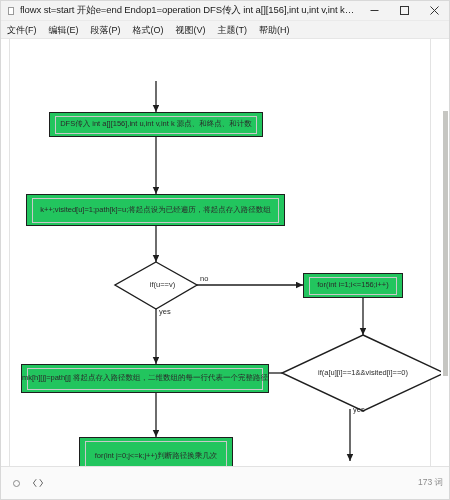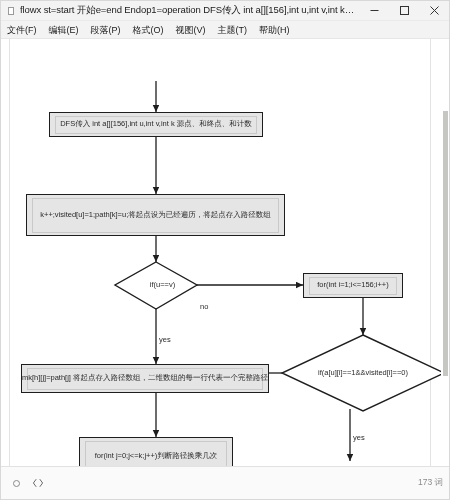--- a/index.html
+++ b/index.html
@@ -130,21 +130,21 @@
     color: #2a2a2a;
     display: flex;
     align-items: center;
     justify-content: center;
     text-align: center;
     line-height: 1.1;
     white-space: nowrap;
   }
   .node.box {
     border: 1.5px solid #1e1e1e;
-    background: #e5e5e5;
+    background: #22c55e;
     padding: 0 5px;
   }
   .node.box .inner {
     border: 0.5px solid #c9c9c9;
     width: 100%;
     height: calc(100% - 5px);
     display: flex;
     align-items: center;
     justify-content: center;
     box-sizing: border-box;
@@ -155,21 +155,20 @@
     color: #2a2a2a;
     white-space: nowrap;
     text-align: center;
   }
   .edge-label {
     position: absolute;
     font-size: 7.5px;
     color: #2a2a2a;
     background: transparent;
     white-space: nowrap;
-    margin-top: 28px;
   }
 
   
   .vscroll {
     position: absolute;
     right: 0px;
     top: 38px;
     width: 7px;
     height: 436px;
     background: #ffffff;
@@ -294,21 +293,21 @@
 
       <polygon points="362,296 443,334 362,372 281,334" fill="#ffffff" stroke="#1e1e1e" stroke-width="1.4"></polygon>
     </svg>
 
     <div class="node box" style="left:48px; top:73px; width:214px; height:25px;">
       <div class="inner">
         <span>DFS传入 int a[][156],int u,int v,int k 源点、和终点、和计数</span>
       </div>
     </div>
 
-    <div class="node box" style="left:25px; top:155px; width:259px; height:42px;">
+    <div class="node box" style="left:25px; top:155px; width:259px; height:32px;">
       <div class="inner">
         <span>k++;visited[u]=1;path[k]=u;将起点设为已经遍历，将起点存入路径数组</span>
       </div>
     </div>
 
     <div class="node box" style="left:302px; top:234px; width:100px; height:25px;">
       <div class="inner">
         <span>for(int i=1;i&lt;=156;i++)</span>
       </div>
     </div>

